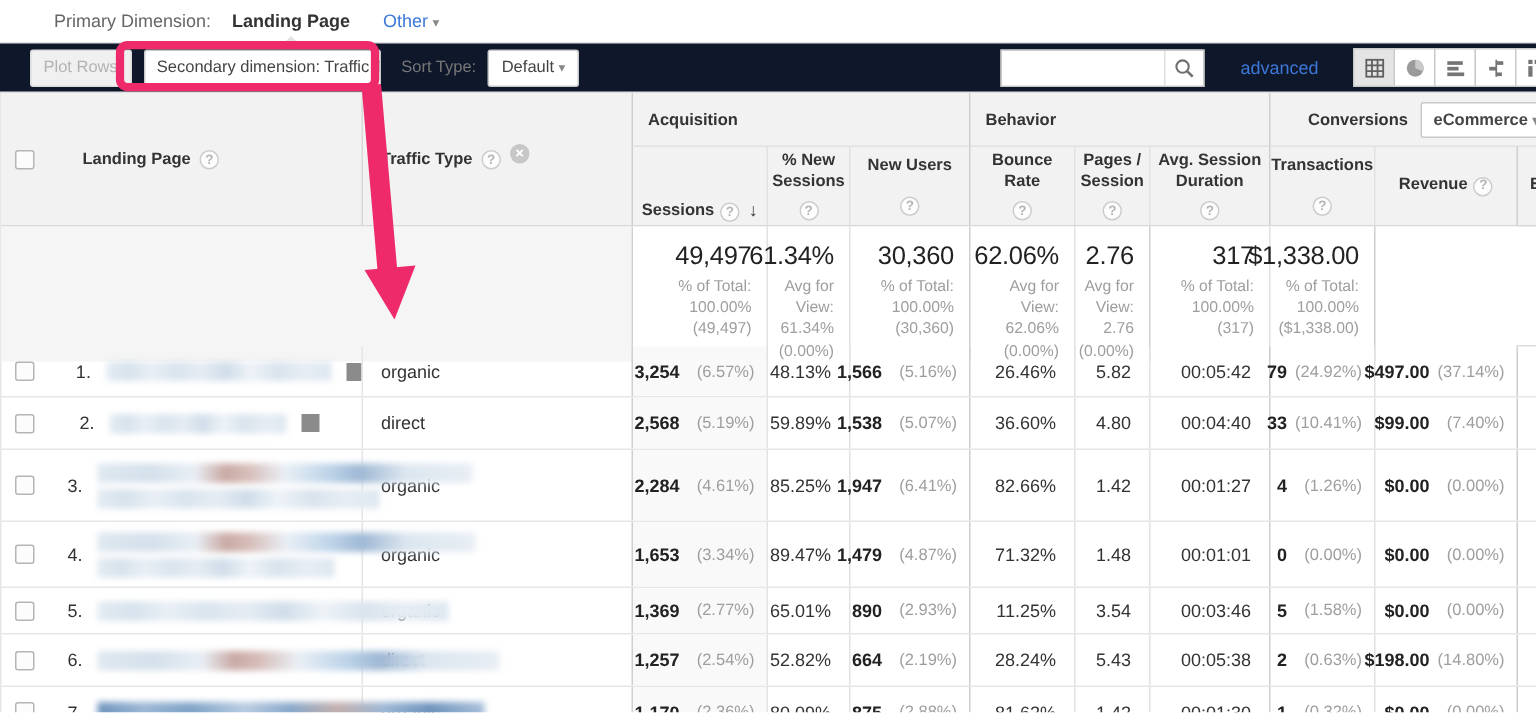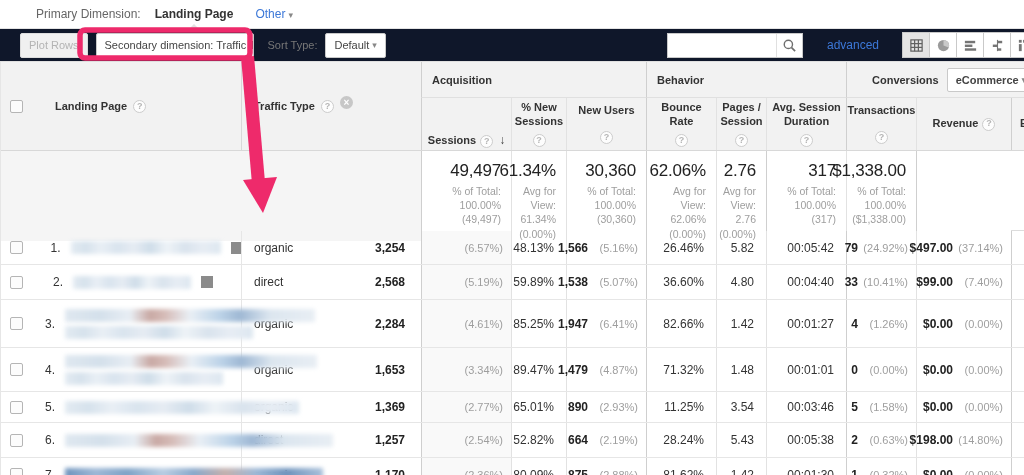--- a/index.html
+++ b/index.html
@@ -74,21 +74,21 @@
   .lp-idx { width:18px; text-align:right; color:#333; }
   .lp-blur { display:flex; flex-direction:column; gap:4px; }
   .blur-bar { height:13px; border-radius:1px; filter:blur(2px);
     background:linear-gradient(90deg,#e3ebf2 0%,#d6e2ec 10%,#e9eff5 20%,#d9e4ee 31%,#e6ecf3 42%,#cfdde9 53%,#eef3f7 64%,#d9e3ed 76%,#e7edf4 88%,#dde7f0 100%); }
   .blur-bar.accent { background:linear-gradient(90deg,#dfe8f0 0%,#d4e0eb 14%,#e8eef4 26%,#c9a9a4 34%,#d6bcb8 40%,#e9eff5 50%,#bcd3e8 62%,#9fb8d4 70%,#dce6ef 82%,#e8eef4 100%); }
   .blur-bar.dark { background:linear-gradient(90deg,#6f94bd 0%,#9db8d6 12%,#7fa3c7 24%,#b9cde2 38%,#8aa9cb 50%,#c4b0ad 62%,#9db8d6 74%,#6f94bd 86%,#a9c0da 100%); }
   .ext-sq { width:12px; height:12px; background:#8b8b8b; }
   .tt-cell { display:flex; align-items:center; padding-left:12px; border-left:1px solid #e6e6e6; }
   .num-cell { display:flex; align-items:center; justify-content:flex-end; padding-right:8px; border-left:1px solid #e2e2e2; }
   .num-cell.group-start { border-left:1px solid #cfcfcf; }
-  .num-cell.shaded { background:#f9f9f9;gap:48px; }
+  .num-cell.shaded { background:#f9f9f9; }
   .val-b { font-weight:bold; color:#222; }
   .pct { color:#9e9e9e; font-size:11px; min-width:50px; text-align:right; }
   .single { padding-right:12px; }
   .last-col { border-left:1px solid #cfcfcf; }
 
   
   .r1 .bar1{width:150px;} .r2 .bar1{width:118px;}
   .r3 .bar1{width:250px;} .r3 .bar2{width:188px;}
   .r4 .bar1{width:252px;} .r4 .bar2{width:158px;}
   .r5 .bar1{width:234px;} .r6 .bar1{width:268px;} .r7 .bar1{width:258px;}

